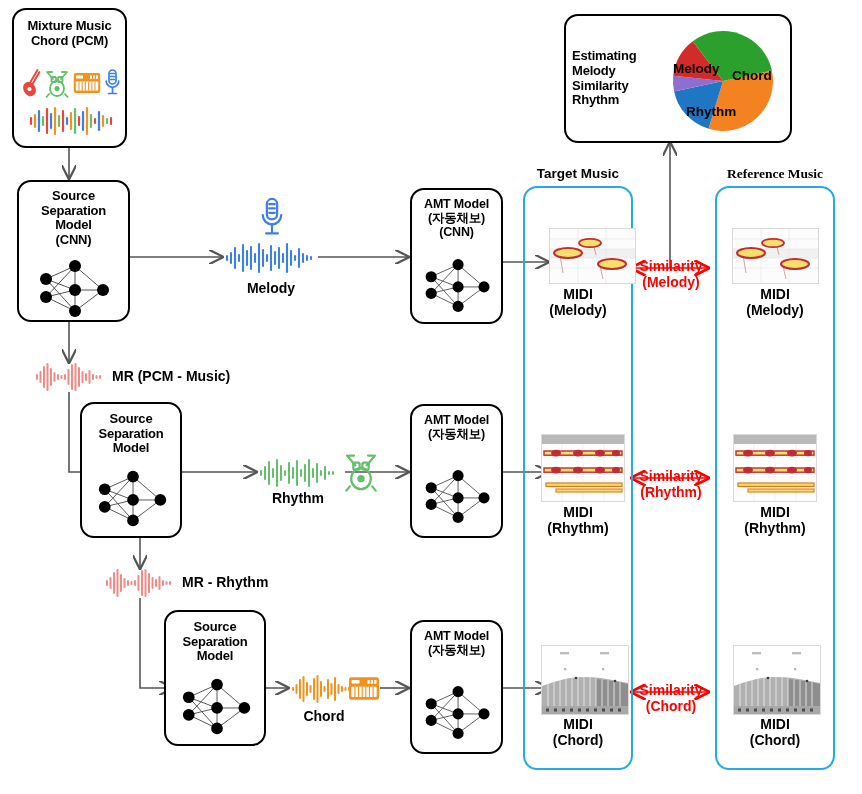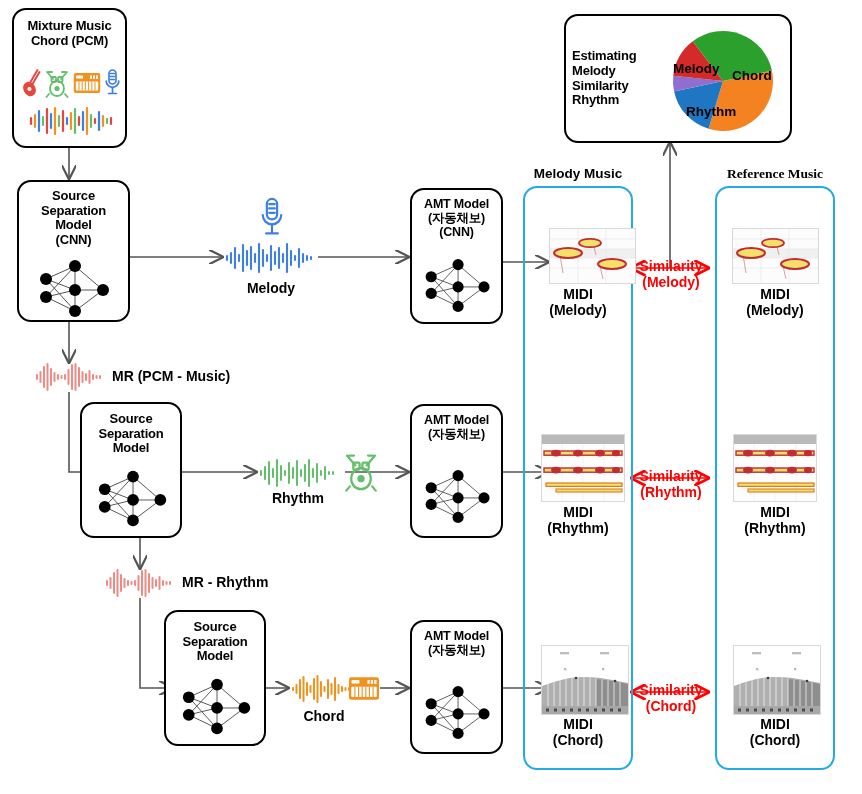--- a/index.html
+++ b/index.html
@@ -376,21 +376,21 @@
           <path d="M53,51 L3.2739052315863333,45.7735768366173 A50,50 0 0,1 22.77004425688127,11.173504098790175 Z" fill="#d42a2a"></path>
           <path d="M53,51 L22.77004425688127,11.173504098790175 A50,50 0 0,1 101.90738003669028,40.60441545911205 Z" fill="#2ca02c"></path>
         </svg>
       <span class="pie-label" style="left:3px;top:31px;font-size:13.5px;">Melody</span>
       <span class="pie-label" style="left:62px;top:38px;font-size:13.5px;">Chord</span>
       <span class="pie-label" style="left:16px;top:74px;font-size:13.5px;">Rhythm</span>
     </div>
   </div>
 
   <div class="bluepanel" style="left:523px;top:186px;width:110px;height:584px;"></div>
-  <div class="panel-label" style="left:523px;top:166px;width:110px;">Melody Music</div>
+  <div class="panel-label" style="left:523px;top:166px;width:110px;">Target Music</div>
 
   <div class="bluepanel" style="left:715px;top:186px;width:120px;height:584px;"></div>
   <div class="panel-label" style="left:715px;top:166px;width:120px;font-family:Liberation Serif, serif;">Reference Music</div>
 
   <svg class="icon" style="left:258px;top:196px;" width="28" height="44" viewBox="0 0 17 30">
     <g stroke="#3d7fe8" stroke-width="1.5" fill="none" stroke-linecap="round">
       <rect x="5" y="2" width="7" height="14" rx="3.5"></rect>
       <line x1="6.6" y1="5.5" x2="10.4" y2="5.5"></line>
         <line x1="6.6" y1="8.5" x2="10.4" y2="8.5"></line>
       <line x1="6.6" y1="11.5" x2="10.4" y2="11.5"></line>

